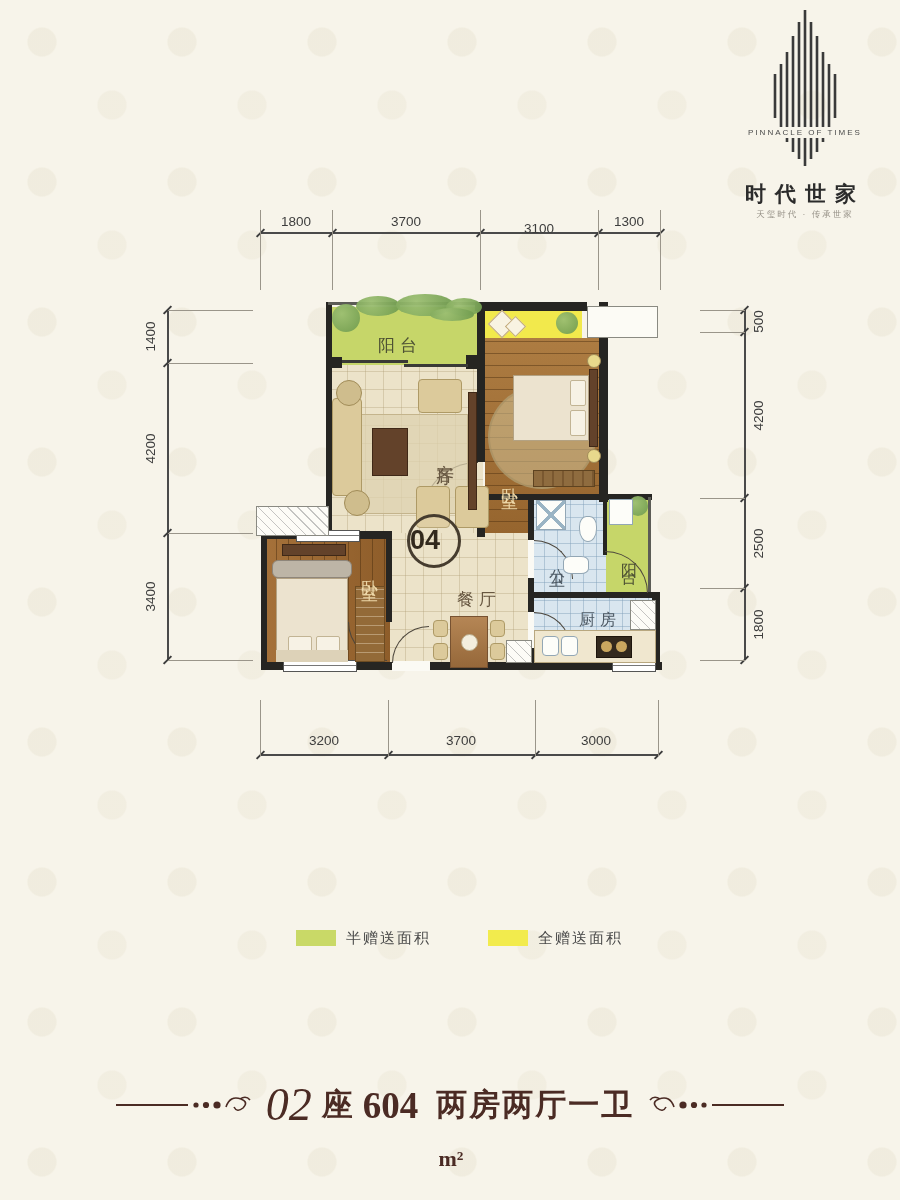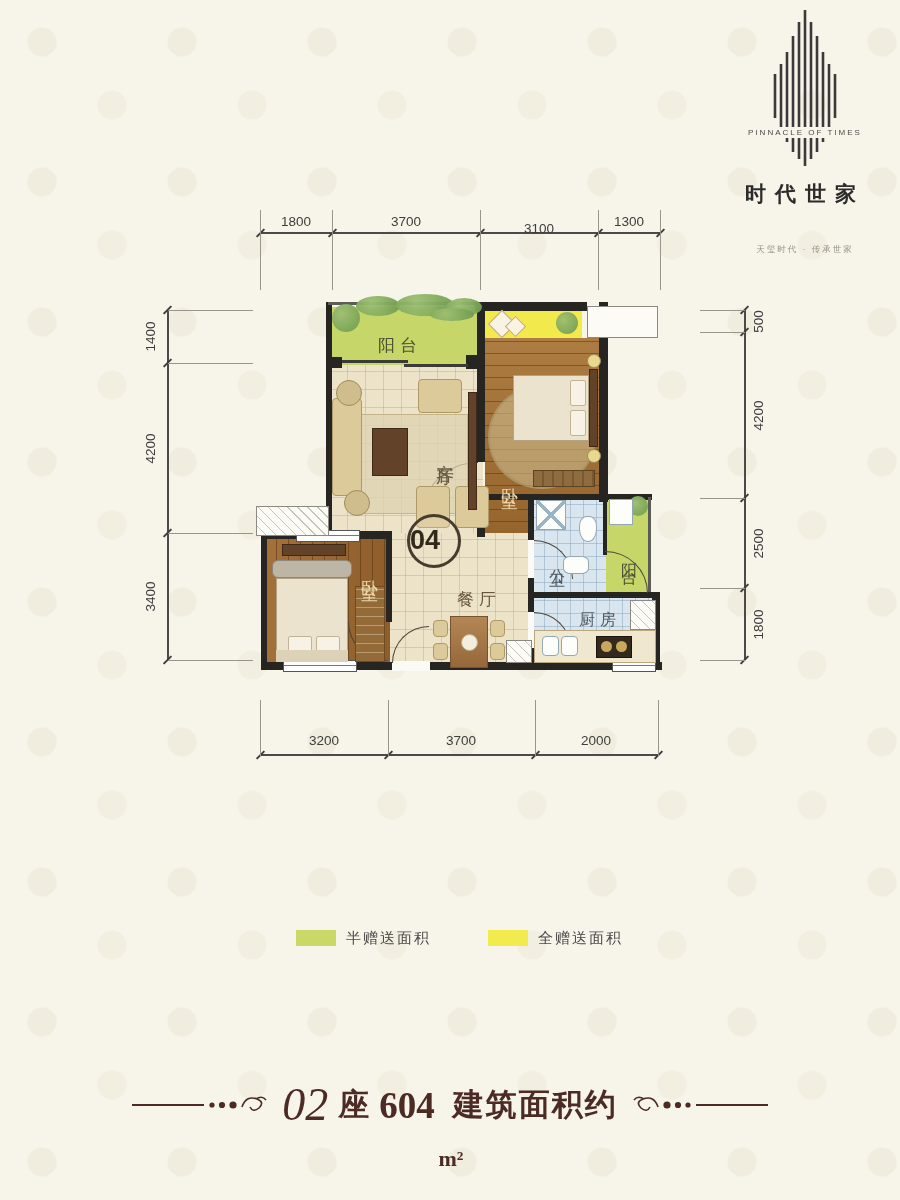--- a/index.html
+++ b/index.html
@@ -8,21 +8,21 @@
     background-color:#f7f4ea;
     background-image:
       radial-gradient(circle at 30% 30%, rgba(226,219,198,.30) 10%, transparent 11%),
       radial-gradient(circle at 80% 75%, rgba(226,219,198,.25) 9%, transparent 10%);
     background-size:140px 140px;}
   .abs{position:absolute;}
   
   .logo{position:absolute;left:715px;top:6px;width:180px;height:220px;text-align:center;color:#2b2b2b;}
   .logo-en{position:absolute;left:0;right:0;top:121px;font-size:8px;letter-spacing:2px;color:#4a4a4a;background:#f7f4ea;padding:1px 0;}
   .logo-cn{position:absolute;left:0;right:0;top:174px;font-size:21px;letter-spacing:9px;font-weight:bold;color:#2b2b2b;font-family:"Liberation Serif",serif;}
-  .logo-tag{position:absolute;left:0;right:0;top:203px;font-size:8.5px;letter-spacing:2px;color:#979288;margin-top:35px;}
+  .logo-tag{position:absolute;left:0;right:0;top:203px;font-size:8.5px;letter-spacing:2px;color:#979288;}
   
   .dimline{position:absolute;background:#4a4a4a;}
   .tick{position:absolute;width:11px;height:2px;background:#3c3c3c;transform:rotate(-45deg);}
   .ext{position:absolute;background:#9a958a;}
   .dimlabel{position:absolute;width:60px;text-align:center;font-size:13.5px;color:#3d3d3d;}
   .dimlabel.rot{transform:rotate(-90deg);}
   
   .room{position:absolute;}
   .floor-beige{background-color:#ece3c9;
     background-image:repeating-linear-gradient(0deg,transparent 0 17px,rgba(173,155,114,.35) 17px 18px),
@@ -161,21 +161,21 @@
     <div class="tick" style="left:255px;top:754px"></div>
     <div class="tick" style="left:383px;top:754px"></div>
     <div class="tick" style="left:530px;top:754px"></div>
     <div class="tick" style="left:653px;top:754px"></div>
     <div class="ext" style="left:260px;top:700px;width:1px;height:56px"></div>
     <div class="ext" style="left:388px;top:700px;width:1px;height:56px"></div>
     <div class="ext" style="left:535px;top:700px;width:1px;height:56px"></div>
     <div class="ext" style="left:658px;top:700px;width:1px;height:56px"></div>
     <div class="dimlabel" style="left:294px;top:733px">3200</div>
     <div class="dimlabel" style="left:431px;top:733px">3700</div>
-    <div class="dimlabel" style="left:566px;top:733px">2000</div>
+    <div class="dimlabel" style="left:566px;top:733px">3000</div>
   </div>
 
   <div>
 
     <div class="room floor-green" style="left:330px;top:307px;width:147px;height:58px"></div>
     <div class="room floor-beige" style="left:330px;top:365px;width:153px;height:168px"></div>
     <div class="room floor-beige" style="left:388px;top:533px;width:144px;height:132px"></div>
     <div class="room floor-yellow" style="left:485px;top:311px;width:97px;height:27px"></div>
     <div class="room floor-wood-h" style="left:485px;top:338px;width:120px;height:195px"></div>
     <div class="room floor-tile" style="left:532px;top:497px;width:74px;height:98px"></div>
@@ -307,21 +307,21 @@
         <line x1="0" y1="12" x2="72" y2="12" stroke-width="2"></line>
         <circle cx="80" cy="12" r="2.6" stroke="none"></circle>
         <circle cx="90" cy="12" r="3.1" stroke="none"></circle>
         <circle cx="101" cy="12" r="3.6" stroke="none"></circle>
         <path d="M110,14 q4,-12 15,-8 q8,3 2,9 q-6,5 -9,-1 M124,6 q6,-4 10,1" fill="none" stroke-width="1.6"></path>
       </g>
     </svg>
     <span class="ft-no">02</span>
     <span class="ft-zuo">座</span>
     <span class="ft-num">604</span>
-    <span class="ft-desc">建筑面积约</span>
+    <span class="ft-desc">两房两厅一卫</span>
     <svg width="140" height="24" viewBox="0 0 140 24" style="transform:scaleX(-1)">
       <g stroke="#4b2b24" fill="#4b2b24">
         <line x1="0" y1="12" x2="72" y2="12" stroke-width="2"></line>
         <circle cx="80" cy="12" r="2.6" stroke="none"></circle>
         <circle cx="90" cy="12" r="3.1" stroke="none"></circle>
         <circle cx="101" cy="12" r="3.6" stroke="none"></circle>
         <path d="M110,14 q4,-12 15,-8 q8,3 2,9 q-6,5 -9,-1 M124,6 q6,-4 10,1" fill="none" stroke-width="1.6"></path>
       </g>
     </svg>
   </div>

